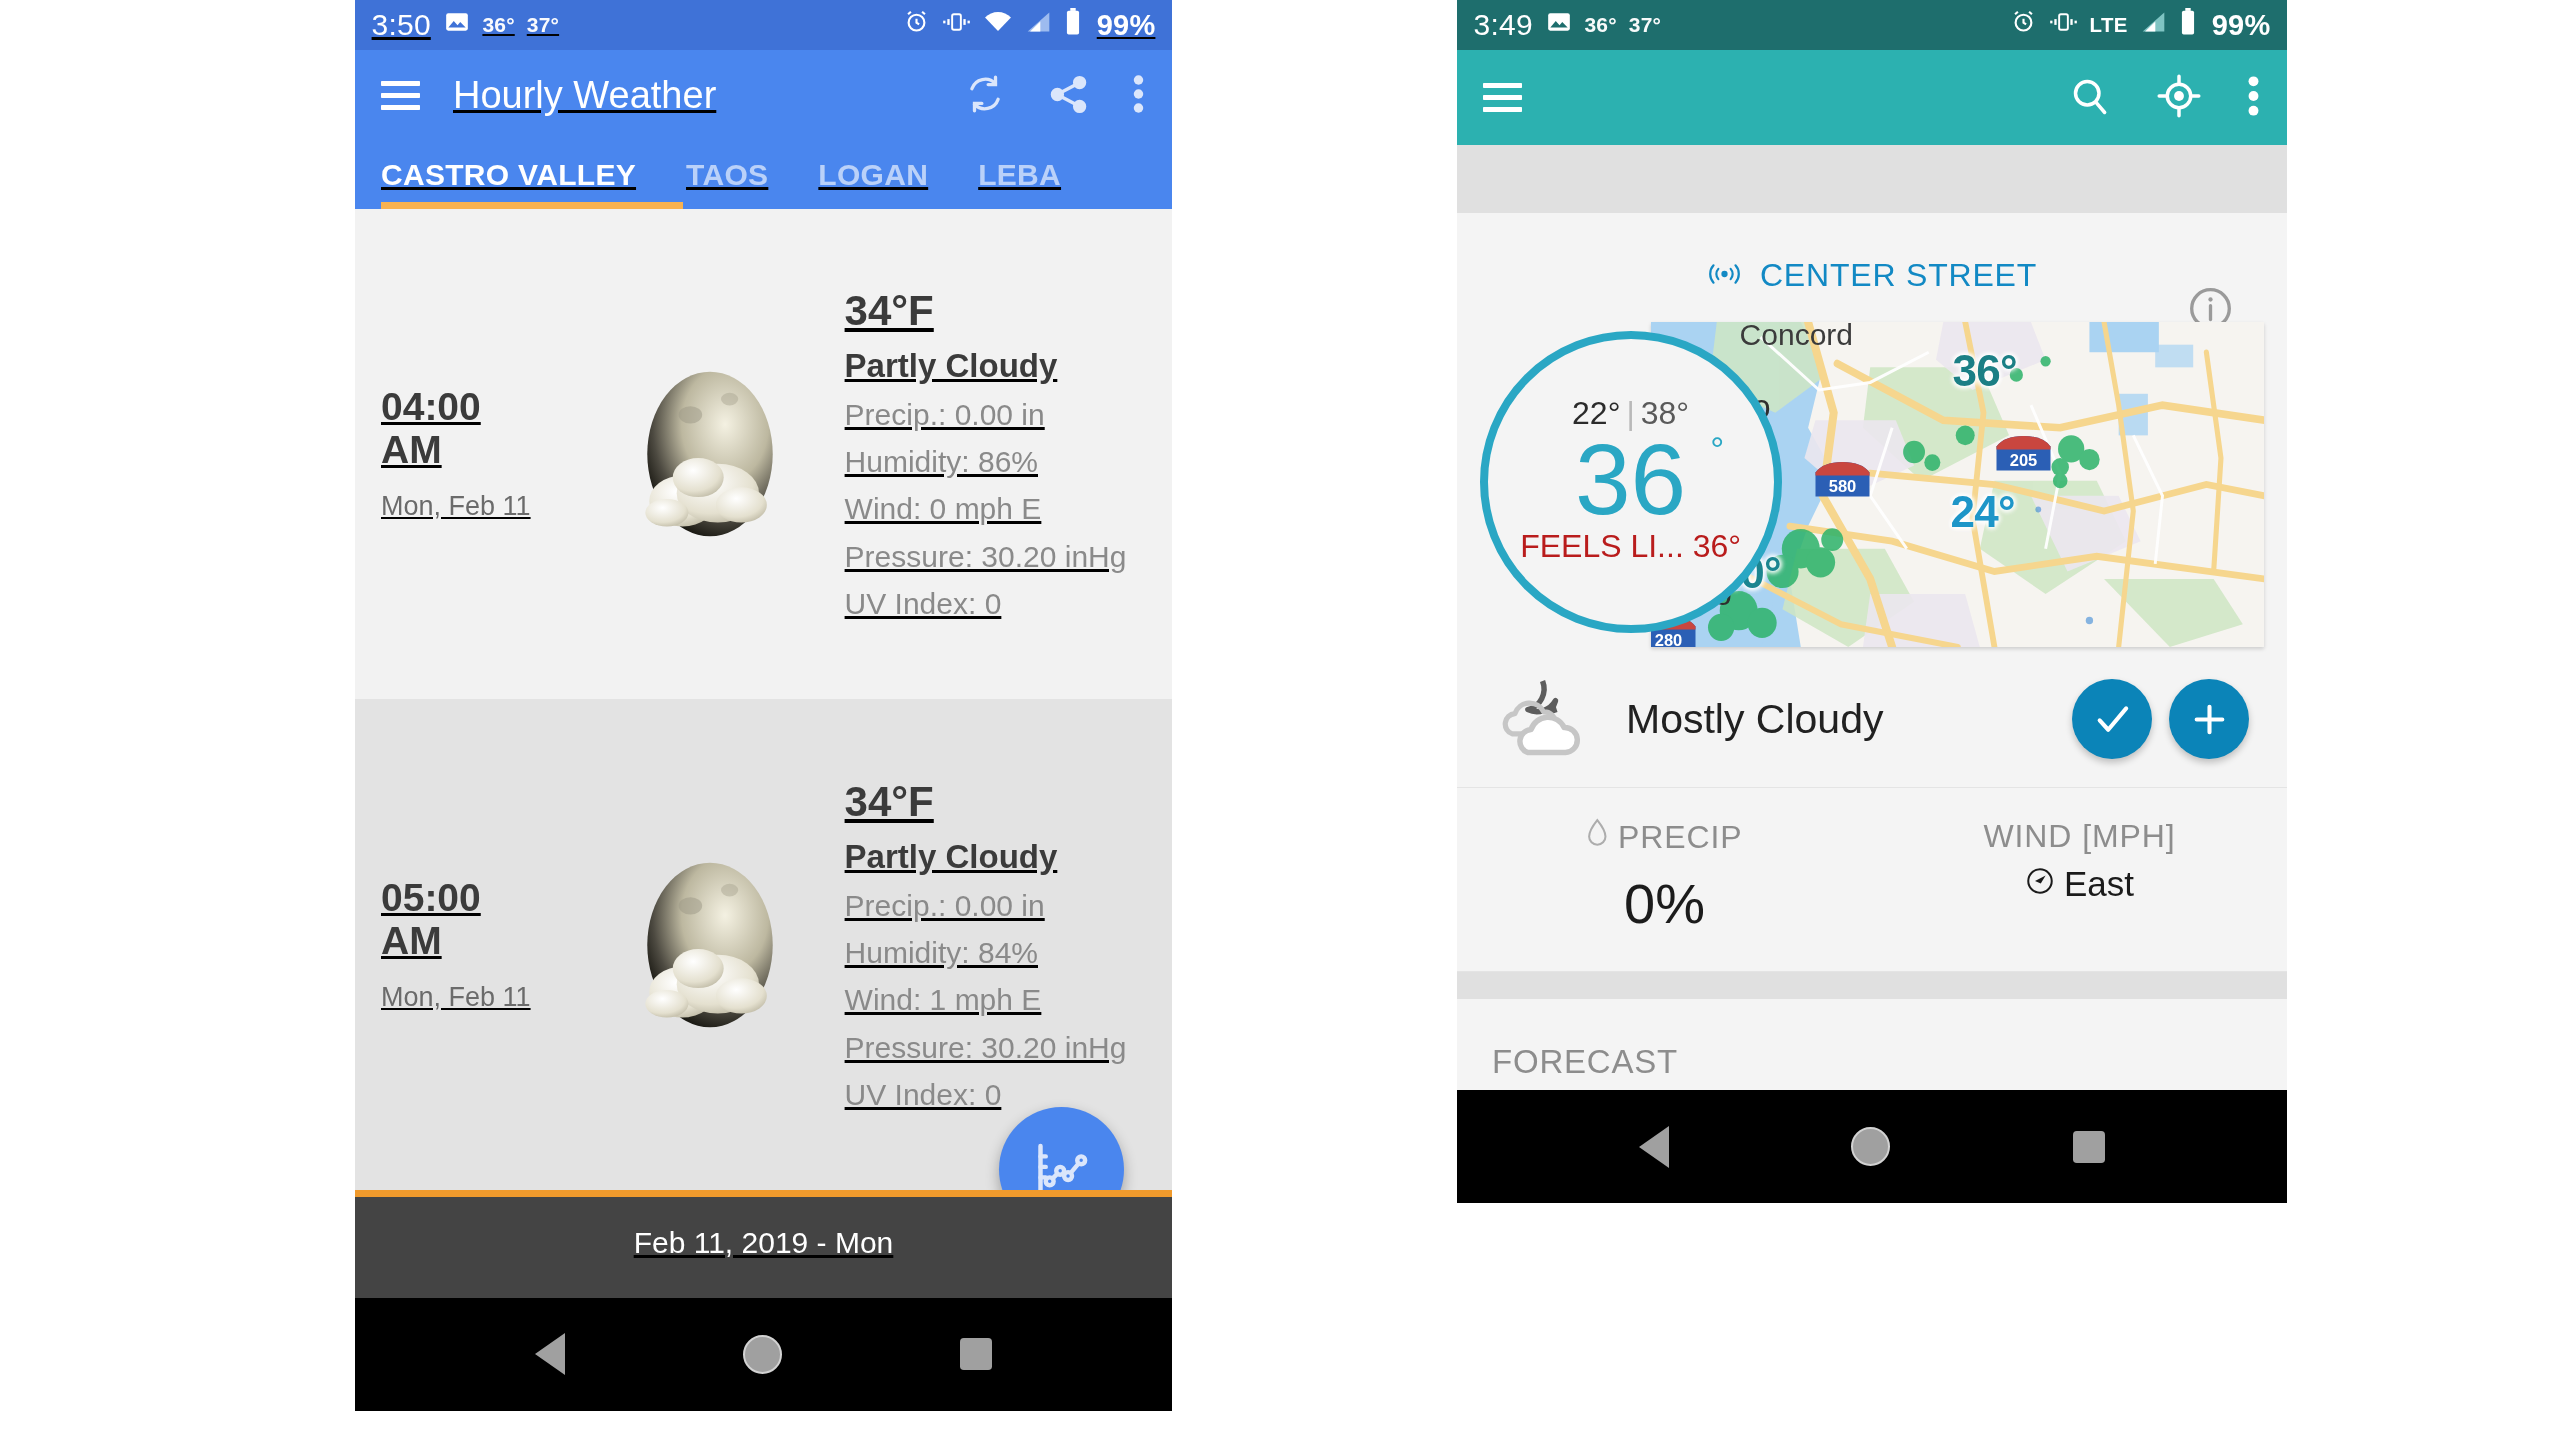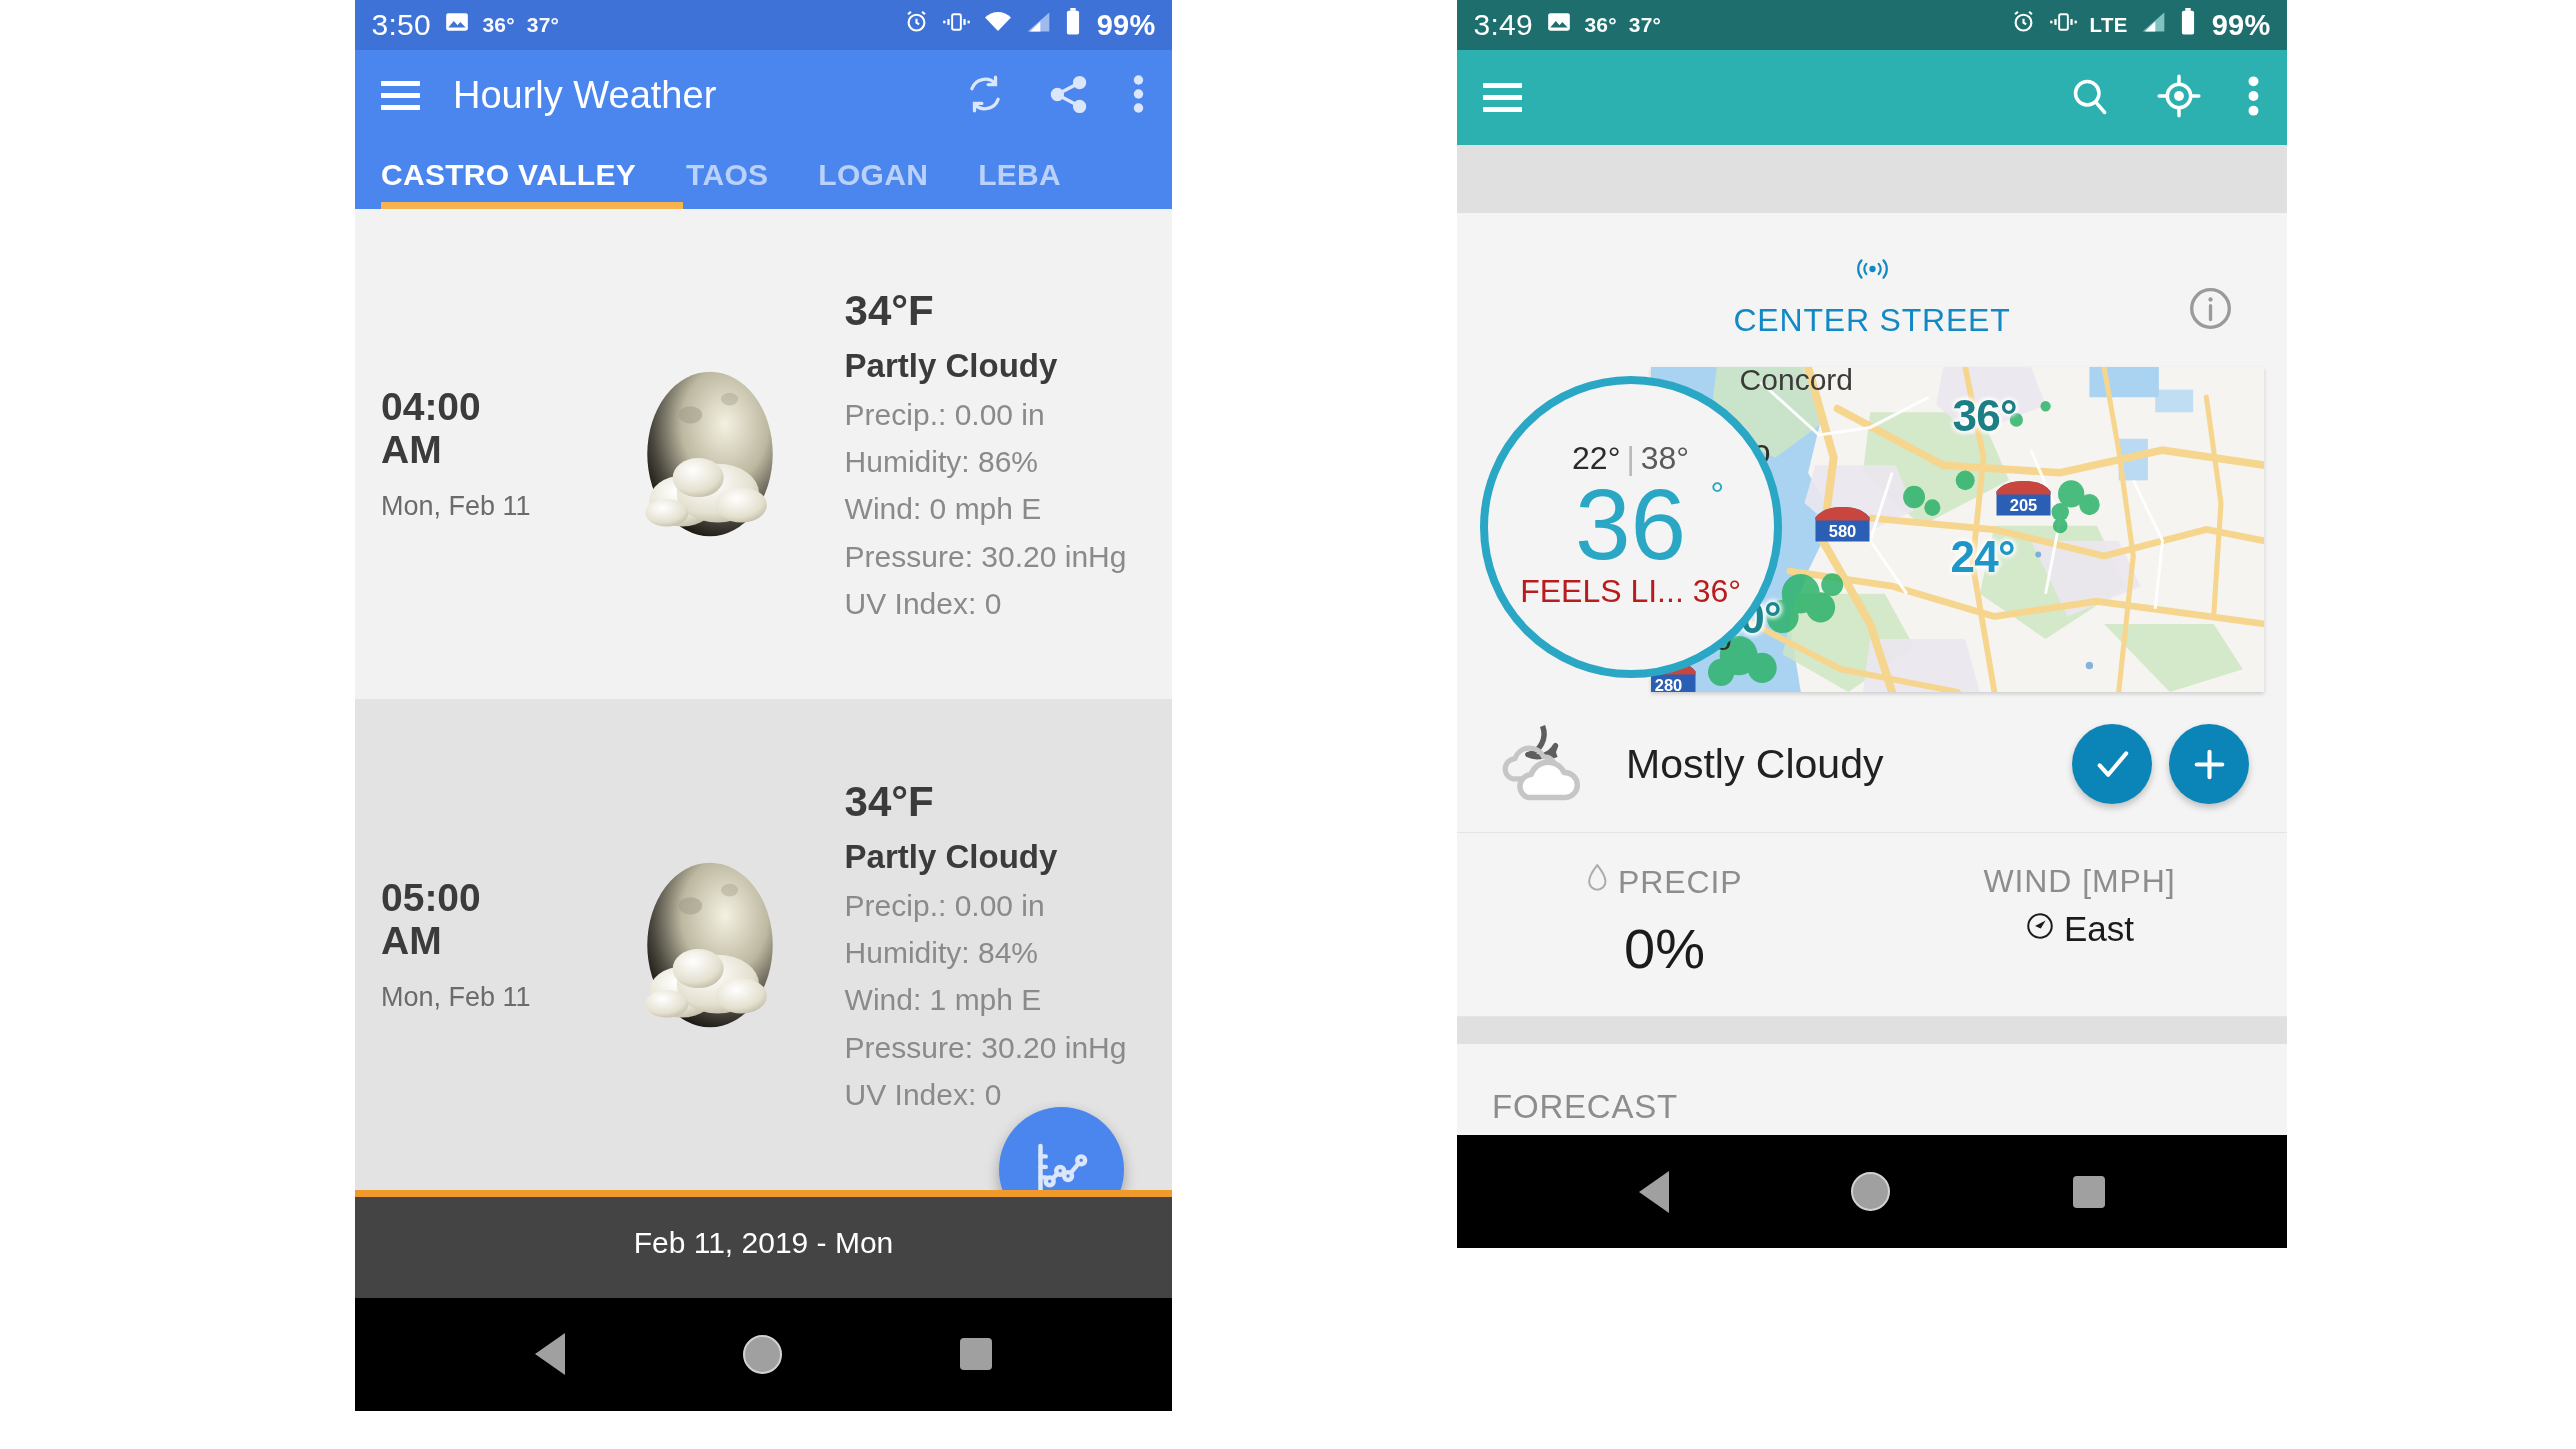--- a/index.html
+++ b/index.html
@@ -3,21 +3,21 @@
 <meta charset="utf-8">
 <style>
   * { box-sizing: border-box; margin:0; padding:0; }
   html,body { width:2576px; height:1449px; background:#ffffff;
               font-family:"Liberation Sans", sans-serif; overflow:hidden; }
 
   .stage { position:relative; width:2576px; height:1449px; background:#fff; }
 
   
   .phone { position:absolute; top:0; height:1449px; overflow:hidden; background:#fff; }
-  .phone-left  { left:355px;  width:817px; }
+  .phone-left  { left:355px;  width:817px;text-decoration:underline; }
   .phone-right { left:1457px; width:830px; }
 
   
   .statusbar { display:flex; align-items:center; height:50px; padding:0 16.6px;
                color:#fff; font-size:28px; font-weight:600; letter-spacing:0.2px; }
   .sb-blue  { background:#3f72d7; }
   .sb-teal  { background:#1e6e6d; }
   .sb-time  { font-size:30px; font-weight:500; margin-right:13.6px; }
   .sb-temp  { font-size:21px; font-weight:600; margin-left:12px; opacity:.97; }
   .sb-right { margin-left:auto; display:flex; align-items:center; gap:12px; }
@@ -70,21 +70,21 @@
   .nav-rec  { width:32px; height:32px; background:#a0a0a0; border-radius:3.8px; }
 
   
   .appbar-teal { background:#2cb1b0; }
   .teal-actions { margin-left:auto; display:flex; align-items:center; gap:45px; }
 
   .r-gap { background:#e0e0e0; height:68px; }
   .card { background:#f4f4f4; }
   .card-head { position:relative; padding:33px 0 21px 0; text-align:center; }
   .city { font-size:48px; font-weight:400; color:#1a1a1a; letter-spacing:0.3px; }
-  .street-row { display:flex; align-items:center; justify-content:center; gap:18px; margin-top:10.6px;flex-direction:column; }
+  .street-row { display:flex; align-items:center; justify-content:center; gap:18px; margin-top:10.6px; }
   .street { font-size:32px; color:#1289c4; letter-spacing:0.8px; }
   .info-btn { position:absolute; right:53px; top:72px; }
 
   .map-area { position:relative; height:332px; margin:7.5px 22.6px 0 22.6px; }
   .map { position:absolute; left:171px; top:0; right:0; height:325px; overflow:hidden;
          box-shadow:0 1.5px 3.8px rgba(0,0,0,.16); background:#f3f2ef; }
   .maptemp { position:absolute; font-weight:700; letter-spacing:-0.8px;
              text-shadow:0 0 6.8px #fff,0 0 6.8px #fff,0 0 6.8px #fff,0 0 4.5px #fff; }
   .circle-big { position:absolute; left:0; top:9px; width:302px; height:302px; border-radius:50%;
                 border:8.3px solid #2aa7c4; background:#f4f4f4; z-index:3;

